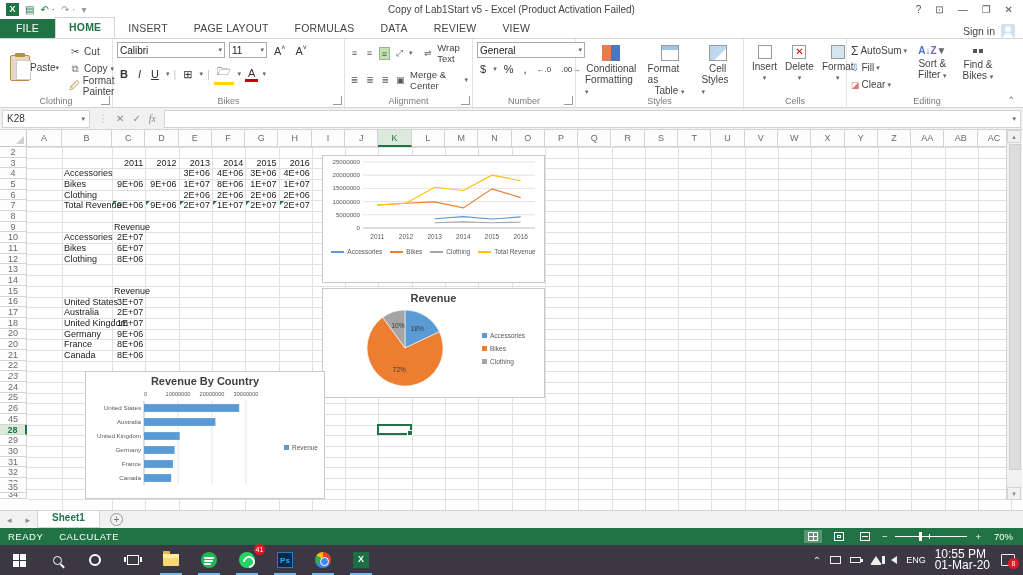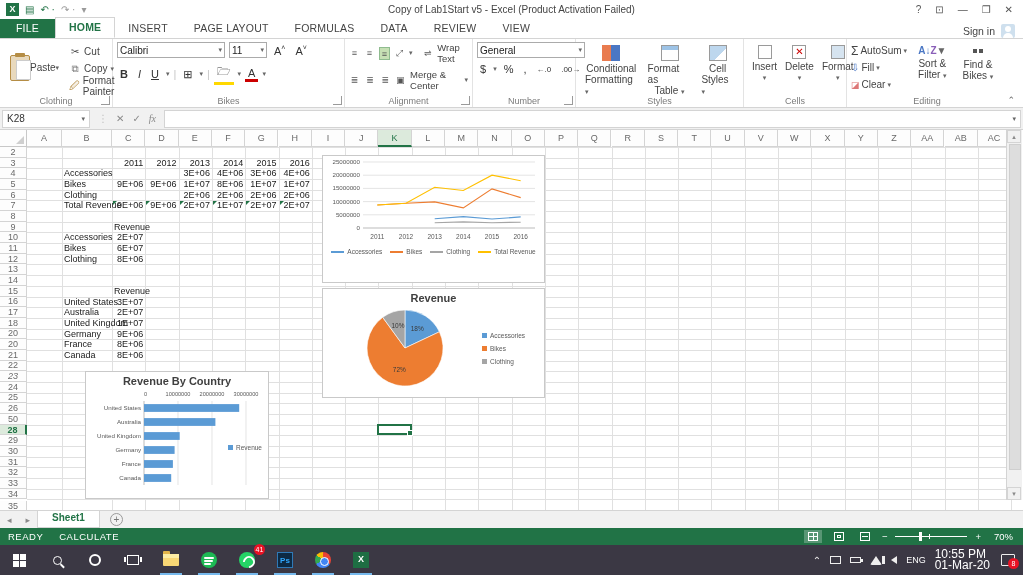--- a/index.html
+++ b/index.html
@@ -501,29 +501,29 @@
       <div class="rowhdr" style="top: 177.2px; height: 10.68px;">17</div>
       <div class="rowhdr" style="top: 187.88px; height: 10.68px;">18</div>
       <div class="rowhdr" style="top: 198.56px; height: 10.68px;">20</div>
       <div class="rowhdr" style="top: 209.24px; height: 10.68px;">20</div>
       <div class="rowhdr" style="top: 219.92px; height: 10.68px;">21</div>
       <div class="rowhdr" style="top: 230.6px; height: 10.68px;">22</div>
       <div class="rowhdr" style="top: 241.28px; height: 10.68px; font-style: italic;">23</div>
       <div class="rowhdr" style="top: 251.96px; height: 10.68px;">24</div>
       <div class="rowhdr" style="top: 262.64px; height: 10.68px;">25</div>
       <div class="rowhdr" style="top: 273.32px; height: 10.68px;">26</div>
-      <div class="rowhdr" style="top: 284px; height: 10.68px;">50</div>
+      <div class="rowhdr" style="top: 284px; height: 10.68px;">45</div>
       <div class="rowhdr sel" style="top: 294.68px; height: 10.68px;">28</div>
       <div class="rowhdr" style="top: 305.36px; height: 10.68px;">29</div>
       <div class="rowhdr" style="top: 316.04px; height: 10.68px;">30</div>
       <div class="rowhdr" style="top: 326.72px; height: 10.68px;">31</div>
       <div class="rowhdr" style="top: 337.4px; height: 10.68px;">32</div>
       <div class="rowhdr" style="top: 348.08px; height: 10.68px;">33</div>
       <div class="rowhdr" style="top: 358.76px; height: 10.68px;">34</div>
-      <div class="rowhdr" style="top: 371px; height: 10.68px;">35</div>
+      <div class="rowhdr" style="top: 352px; height: 10.68px;">35</div>
       <div class="cell num" style="left: 112px; top: 27.68px; width: 33.3px; height: 10.68px;">2011</div>
       <div class="cell num" style="left: 145.3px; top: 27.68px; width: 33.3px; height: 10.68px;">2012</div>
       <div class="cell num" style="left: 178.6px; top: 27.68px; width: 33.3px; height: 10.68px;">2013</div>
       <div class="cell num" style="left: 211.9px; top: 27.68px; width: 33.3px; height: 10.68px;">2014</div>
       <div class="cell num" style="left: 245.2px; top: 27.68px; width: 33.3px; height: 10.68px;">2015</div>
       <div class="cell num" style="left: 278.5px; top: 27.68px; width: 33.3px; height: 10.68px;">2016</div>
       <div class="cell txt" style="left: 62px; top: 38.36px; width: 50px; height: 10.68px;">Accessories</div>
       <div class="cell num" style="left: 178.6px; top: 38.36px; width: 33.3px; height: 10.68px;">3E+06</div>
       <div class="cell num" style="left: 211.9px; top: 38.36px; width: 33.3px; height: 10.68px;">4E+06</div>
       <div class="cell num" style="left: 245.2px; top: 38.36px; width: 33.3px; height: 10.68px;">3E+06</div>
@@ -641,21 +641,21 @@
               <span class="psw" style="background: rgb(237, 125, 49);"></span>
               <span>Bikes</span>
             </span>
             <span class="legend-item">
               <span class="psw" style="background: rgb(165, 165, 165);"></span>
               <span>Clothing</span>
             </span>
           </div>
         </div>
       </div>
-      <div class="chart" style="left: 85px; top: 241px; width: 184px; height: 128px;"><div class="chart-title" style="font-size: 11px; padding-top: 3px;">Revenue By Country</div><svg width="220" height="108">
+      <div class="chart" style="left: 85px; top: 241px; width: 240px; height: 128px;"><div class="chart-title" style="font-size: 11px; padding-top: 3px;">Revenue By Country</div><svg width="220" height="108">
           <line x1="58" y1="14" x2="58" y2="98" stroke="#d9d9d9" stroke-width="0.7"></line>
           <text x="58" y="9" text-anchor="start" font-size="5.6" fill="#595959">0</text>
           <line x1="92" y1="14" x2="92" y2="98" stroke="#d9d9d9" stroke-width="0.7"></line>
           <text x="92" y="9" text-anchor="middle" font-size="5.6" fill="#595959">10000000</text>
           <line x1="126" y1="14" x2="126" y2="98" stroke="#d9d9d9" stroke-width="0.7"></line>
           <text x="126" y="9" text-anchor="middle" font-size="5.6" fill="#595959">20000000</text>
           <line x1="160" y1="14" x2="160" y2="98" stroke="#d9d9d9" stroke-width="0.7"></line>
           <text x="160" y="9" text-anchor="middle" font-size="5.6" fill="#595959">30000000</text>
           <line x1="58" y1="14" x2="58" y2="98" stroke="#bfbfbf" stroke-width="0.8"></line>
           <rect x="58" y="17.1" width="95.2" height="7.8" fill="#5b9bd5"></rect>

